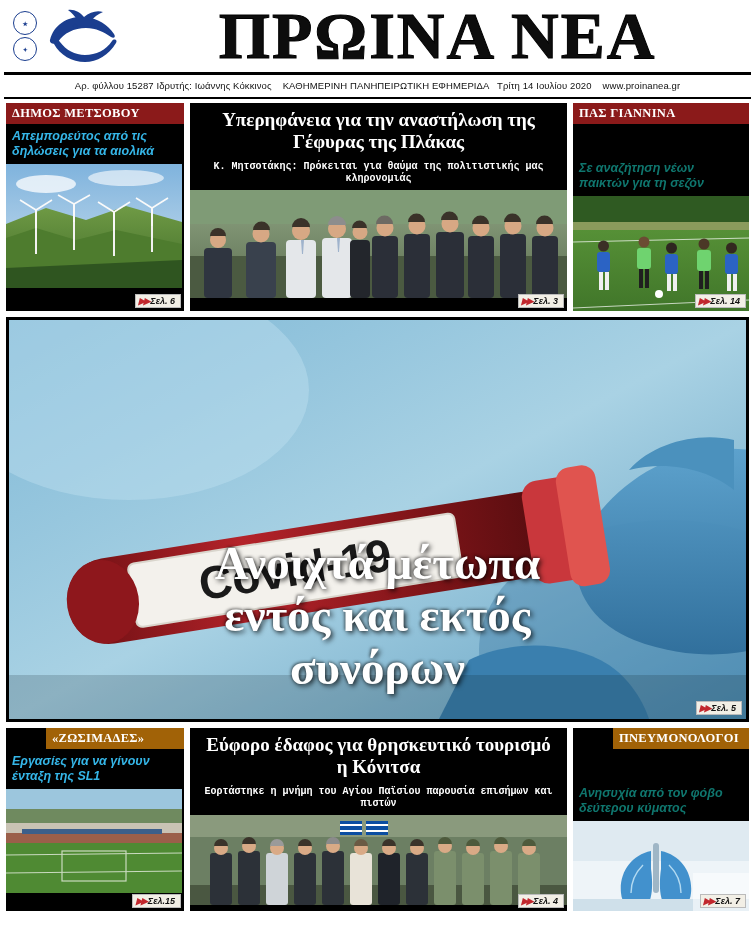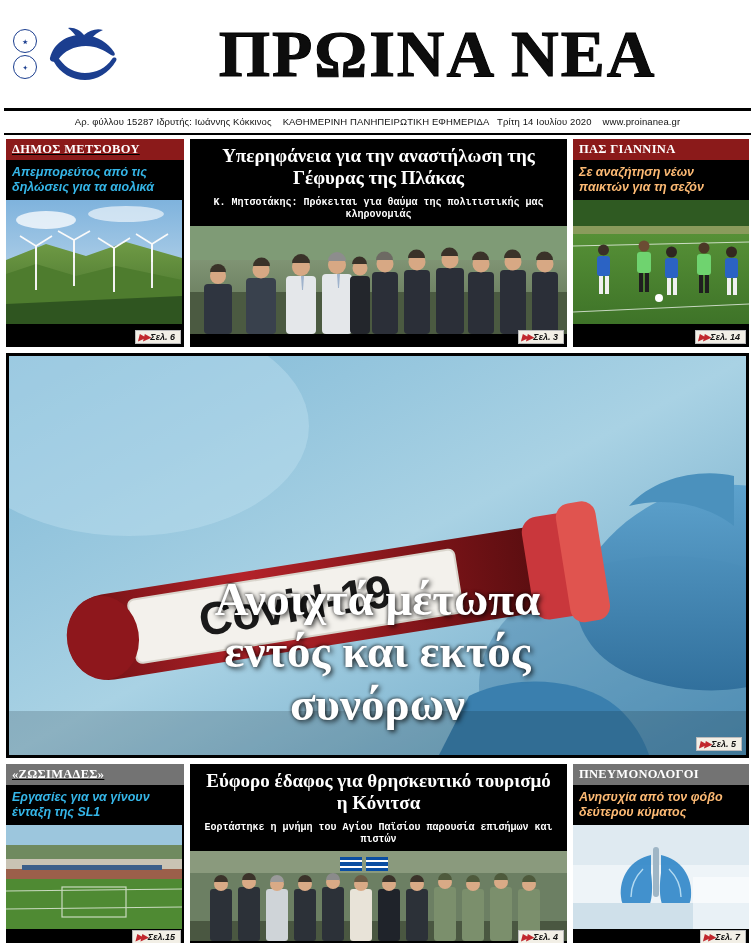--- a/index.html
+++ b/index.html
@@ -6,21 +6,21 @@
   body {
     width: 755px; height: 943px;
     background: #ffffff;
     font-family: "Liberation Serif", serif;
     overflow: hidden;
   }
   .page { width: 755px; height: 943px; position: relative; background: #fff; }
 
   
   .masthead {
-    height: 108px;
+    height: 72px;
     position: relative;
     display: flex;
     align-items: center;
     padding: 0 8px;
   }
   .logo-block {
     width: 120px;
     height: 72px;
     display: flex;
     align-items: center;
@@ -62,50 +62,50 @@
   .byline .site { color: #111; }
   .rule-thin { height: 1.5px; background: #000; margin: 0 4px 4px; }
 
   
   .content { padding: 0 6px; }
   .row-top {
     display: flex;
     gap: 6px;
     height: 208px;
   }
-  .col-left  { width: 208px; text-decoration: underline; }
+  .col-left  { width: 208px; }
   .col-mid   { flex: 1; }
   .col-right { width: 176px; }
 
   .card { position: relative; height: 100%; background: #000; overflow: hidden; }
 
   .kicker {
     font-family: "Liberation Serif", serif;
     font-weight: bold;
     color: #fff;
     background: #8b1a1a;
     font-size: 13.5px;
     padding: 3px 6px;
     letter-spacing: 0.3px;
   }
-  .kicker.grey { background: #737373; }
+  .kicker.grey { background: #a16207; margin-left: 40px; }
   .kicker.small { font-size: 12.5px; }
 
   .side-head {
     font-family: "Liberation Sans", sans-serif;
     font-style: italic;
     font-weight: bold;
     color: #2f6fd0;
     font-size: 12.5px;
     line-height: 1.25;
     padding: 5px 6px 4px;
     background: #000;
   }
   .side-head.cyan { color: #35b6e8; }
-  .side-head.blue2 { color: #fdba74; }
+  .side-head.blue2 { color: #0f766e; margin-top: 32px; }
 
   .photo { width: 100%; position: relative; overflow: hidden; }
 
   .mid-head {
     font-family: "Liberation Serif", serif;
     font-weight: bold;
     color: #fff;
     text-align: center;
     font-size: 19px;
     line-height: 1.18;

